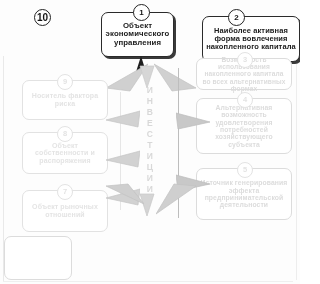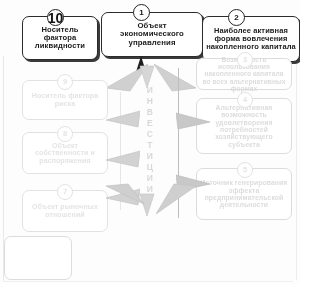--- a/index.html
+++ b/index.html
@@ -110,28 +110,25 @@
 </style>
 </head>
 <body>
 
 <div id="scan">
 
   <div class="page-edge-left"></div>
   <div class="page-edge-right"></div>
   <div class="page-edge-bottom"></div>
 
-  <div class="box strong shadow" style="left:22px;top:16px;width:76px;height:44px;font-size:7.6px;">
-    <span class="txt">Носитель фактора ликвидности</span>
-  </div>
-  <div class="badge strong" style="left:47px;top:9px;width:15px;height:15px;font-size:14px;">
+  <div class="badge strong" style="left:34px;top:9px;width:15px;height:15px;font-size:10px;">
     <span>10</span>
   </div>
 
-  <div class="box strong shadow" style="left:101px;top:12px;width:102px;height:45px;font-size:7.8px;">
+  <div class="box strong shadow" style="left:101px;top:12px;width:73px;height:45px;font-size:7.8px;">
     <span class="txt">Объект экономического управления</span>
   </div>
   <div class="badge strong" style="left:133px;top:4px;width:15px;height:15px;font-size:8px;">
     <span>1</span>
   </div>
 
   <div class="box strong shadow" style="left:202px;top:16px;width:98px;height:46px;font-size:7.5px;">
     <span class="txt">Наиболее активная форма вовлечения накопленного капитала</span>
   </div>
   <div class="badge strong" style="left:228px;top:9px;width:15px;height:15px;font-size:8px;">

